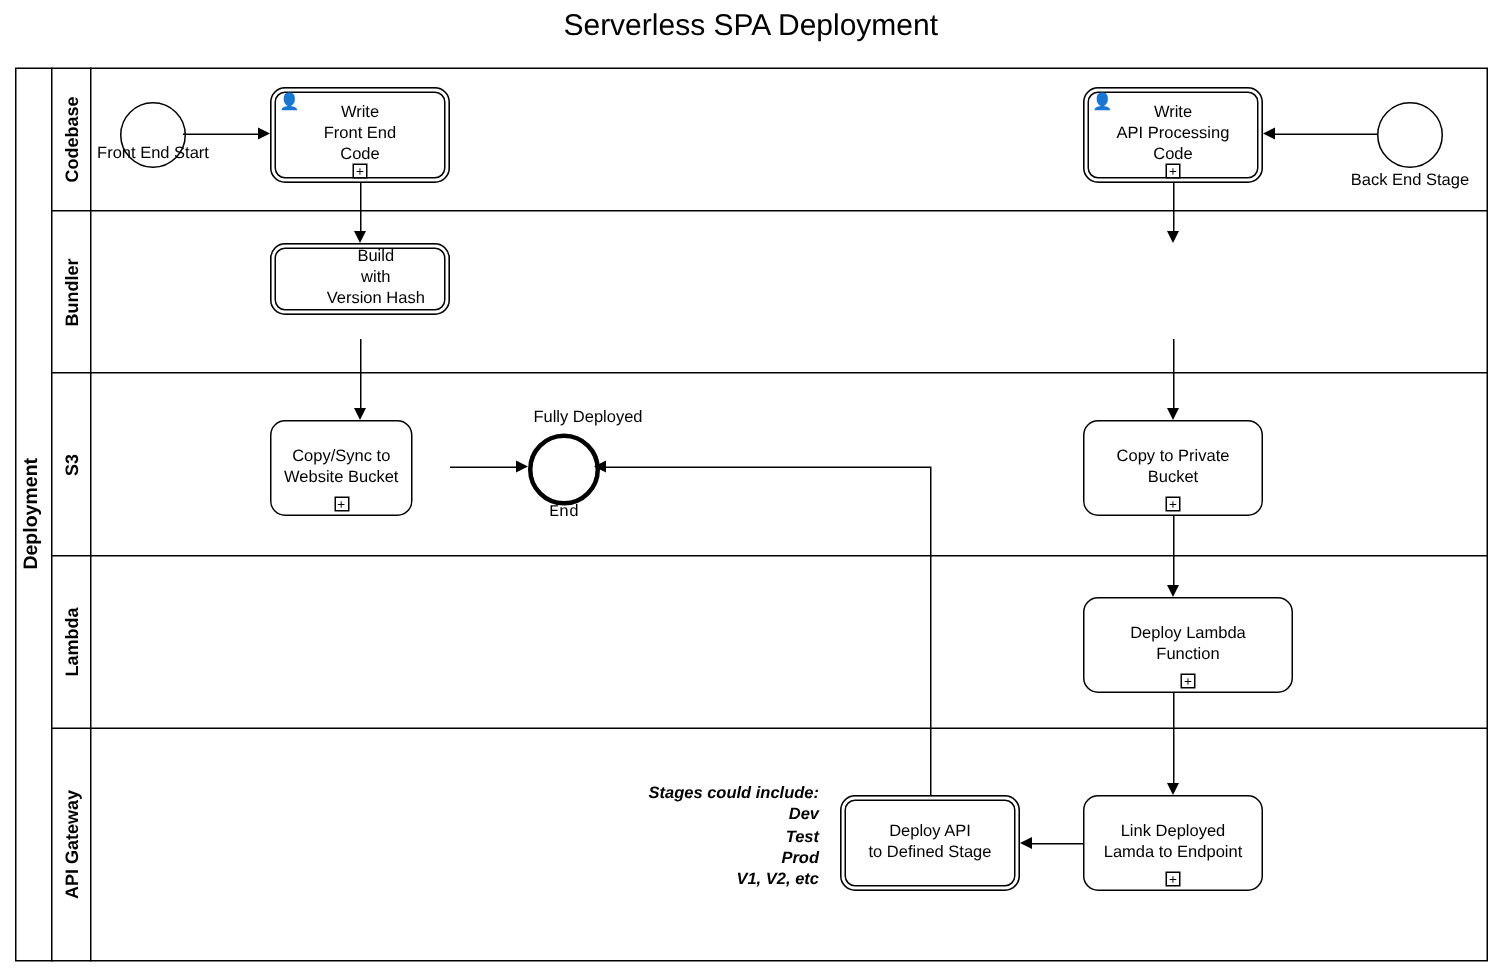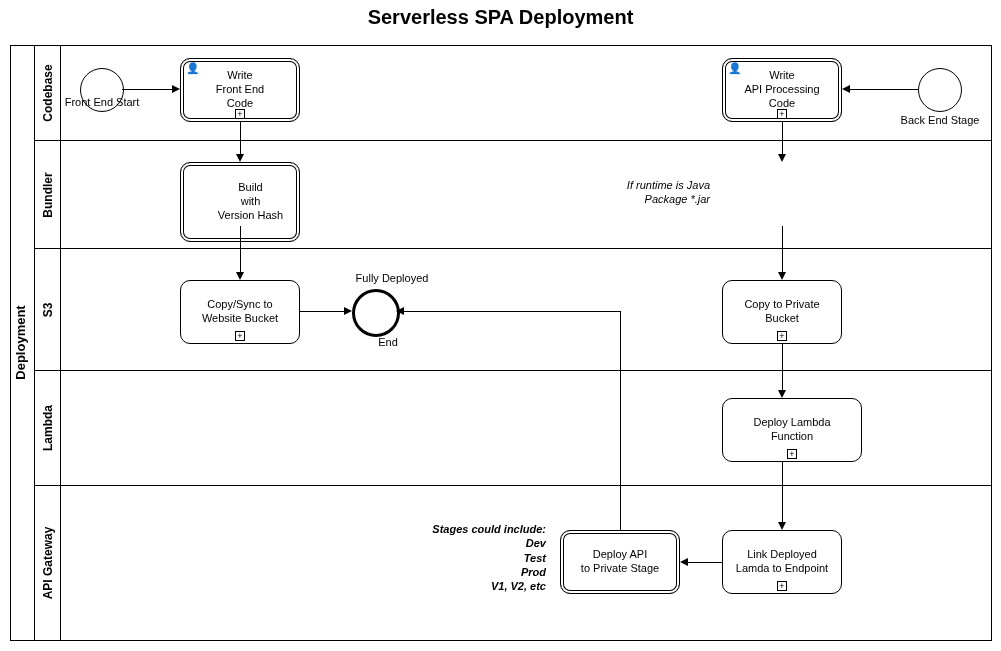--- a/index.html
+++ b/index.html
@@ -1,17 +1,17 @@
 <!DOCTYPE html>
 <html><head>
 <meta charset="utf-8">
 <style>
   html,body{margin:0;padding:0;background:#fff;font-family:Helvetica,Arial,sans-serif;}
   .stage{position:relative;width:1001px;height:651px;}
-  .title{position:absolute;left:0;width:1001px;text-align:center;top:6px;font-size:20px;font-weight:bold;}
+  .title{position:absolute;left:0;width:1001px;text-align:center;top:6px;font-size:20px;font-weight:normal;}
   .pool-border{position:absolute;border:1px solid #000;box-sizing:border-box;}
   .pool-label{position:absolute;transform:rotate(-90deg);transform-origin:center;font-size:13px;font-weight:bold;text-align:center;}
   .lane-label{position:absolute;transform:rotate(-90deg);transform-origin:center;font-size:12px;font-weight:bold;text-align:center;white-space:nowrap;}
   .lane-line{position:absolute;background:#000;height:1px;}
   .lane-vline{position:absolute;background:#000;width:1px;}
   .event{position:absolute;width:42px;height:42px;border:1px solid #000;border-radius:50%;background:#fff;}
   .event-end{border-width:3px;}
   .event-label{position:absolute;font-size:11px;text-align:center;}
   .task{position:absolute;border:1px solid #000;border-radius:10px;background:#fff;box-sizing:border-box;display:flex;align-items:center;justify-content:center;text-align:center;font-size:11px;line-height:1.25;padding:4px 6px;}
   .task.call{box-shadow:inset 0 0 0 2px #fff, inset 0 0 0 3px #000;}
@@ -49,46 +49,46 @@
   <div class="lane-label" style="left:6px;top:556px;width:84px;">API Gateway</div>
 
   <div class="event" style="left:80px;top:68px;"></div>
   <div class="event-label" style="left:55px;top:96px;width:94px;">Front End Start</div>
 
   <div class="event" style="left:918px;top:68px;"></div>
   <div class="event-label" style="left:893px;top:114px;width:94px;">Back End Stage</div>
 
   <div class="event event-end" style="left:352px;top:289px;"></div>
   <div class="event-label" style="left:332px;top:272px;width:88px;margin-left:16px;">Fully Deployed</div>
-  <div class="event-label" style="left:344px;top:336px;width:88px;">End</div>
+  <div class="event-label" style="left:332px;top:336px;width:88px;font-family:Liberation Mono, monospace;">End</div>
 
   <div class="task call" style="left:180px;top:58px;width:120px;height:64px;">
     <span class="user-ic">👤</span>
     <span style="white-space:pre-line;">Write
 Front End
 Code</span>
     <span class="marker">+</span>
   </div>
 
   <div class="task call" style="left:722px;top:58px;width:120px;height:64px;">
     <span class="user-ic">👤</span>
     <span style="white-space:pre-line;">Write
 API Processing
 Code</span>
     <span class="marker">+</span>
   </div>
 
-  <div class="task call" style="left:180px;top:162px;width:120px;height:80px;padding-left:27px;">
+  <div class="task call" style="left:180px;top:162px;width:120px;height:48px;padding-left:27px;">
     <span style="white-space:pre-line;">Build
 with
 Version Hash</span>
   </div>
 
 
-  <div class="task" style="left:180px;top:280px;width:120px;height:64px;">
+  <div class="task" style="left:180px;top:280px;width:95px;height:64px;">
     <span style="white-space:pre-line;">Copy/Sync to
 Website Bucket</span>
     <span class="marker">+</span>
   </div>
 
   <div class="task" style="left:722px;top:280px;width:120px;height:64px;">
     <span style="white-space:pre-line;">Copy to Private
 Bucket</span>
     <span class="marker">+</span>
   </div>
@@ -100,25 +100,23 @@
   </div>
 
   <div class="task" style="left:722px;top:530px;width:120px;height:64px;">
     <span style="white-space:pre-line;">Link Deployed
 Lamda to Endpoint</span>
     <span class="marker">+</span>
   </div>
 
   <div class="task call" style="left:560px;top:530px;width:120px;height:64px;">
     <span style="white-space:pre-line;">Deploy API
-to Private Stage</span>
+to Defined Stage</span>
   </div>
 
-  <div class="annot" style="left:598px;top:178px;width:112px;white-space:pre-line;">If runtime is Java
-Package *.jar</div>
   <div class="annot" style="left:418px;top:522px;width:128px;white-space:pre-line;font-weight:bold;">Stages could include:
 Dev
 Test
 Prod
 V1, V2, etc</div>
 
   <div class="arrow-h" style="left:122px;top:89px;width:50px;"></div>
   <div class="ah-r" style="left:172px;top:85px;"></div>
 
   <div class="arrow-h" style="left:850px;top:89px;width:68px;"></div>

